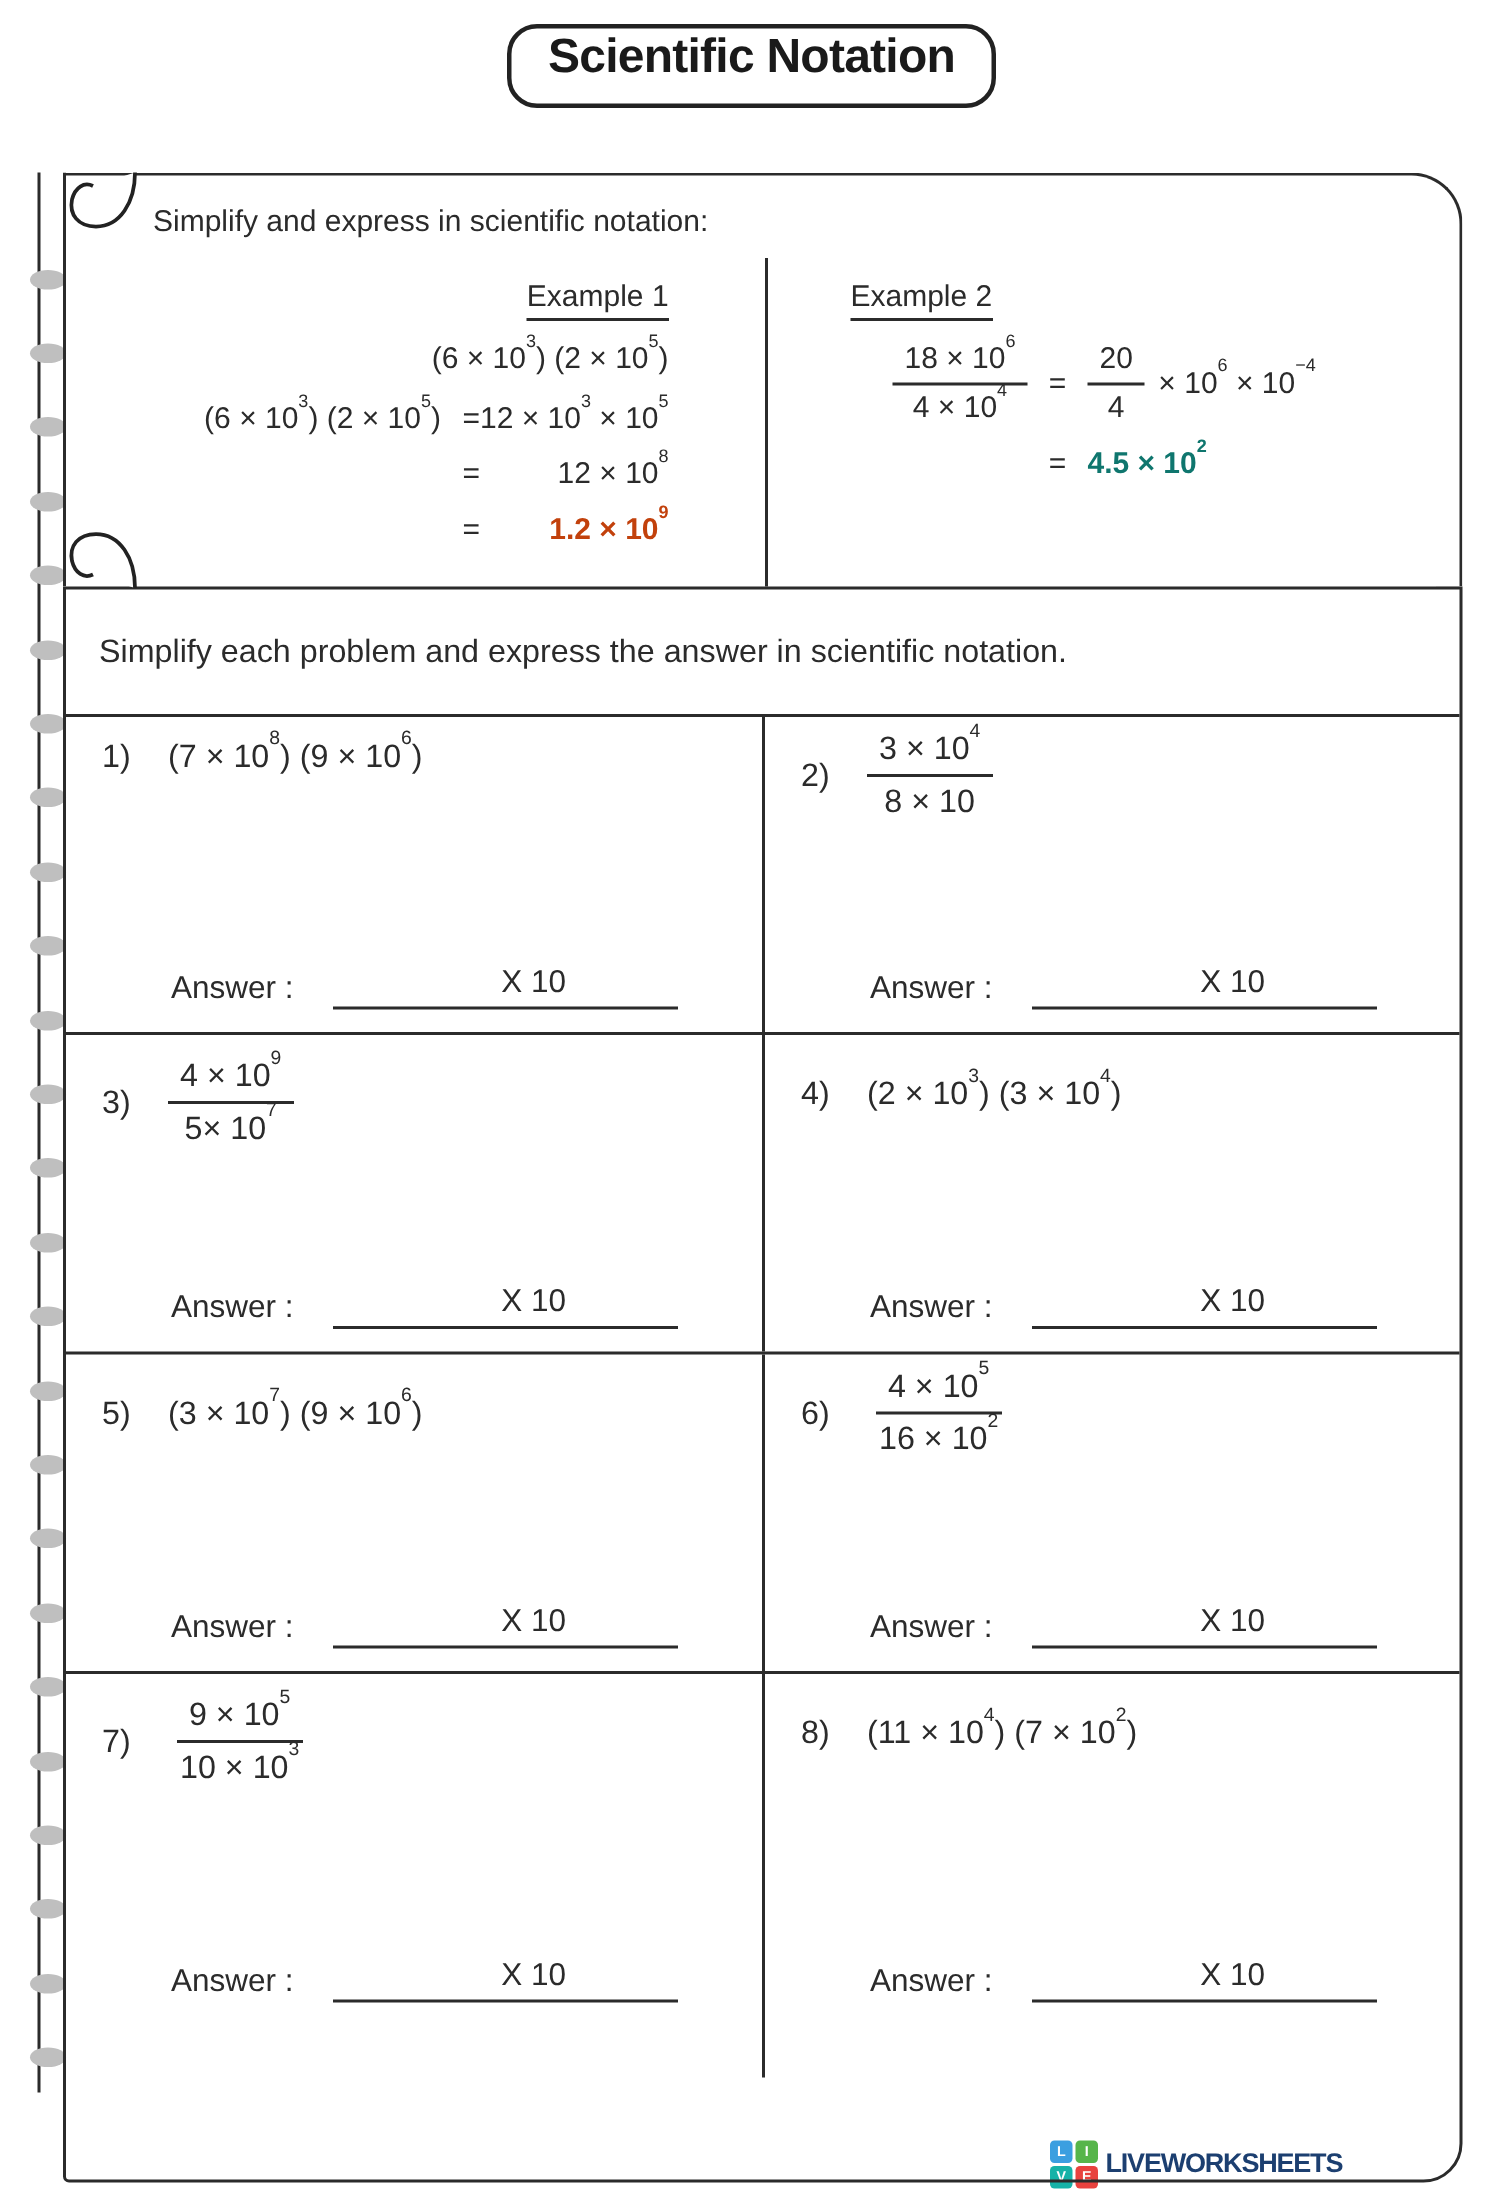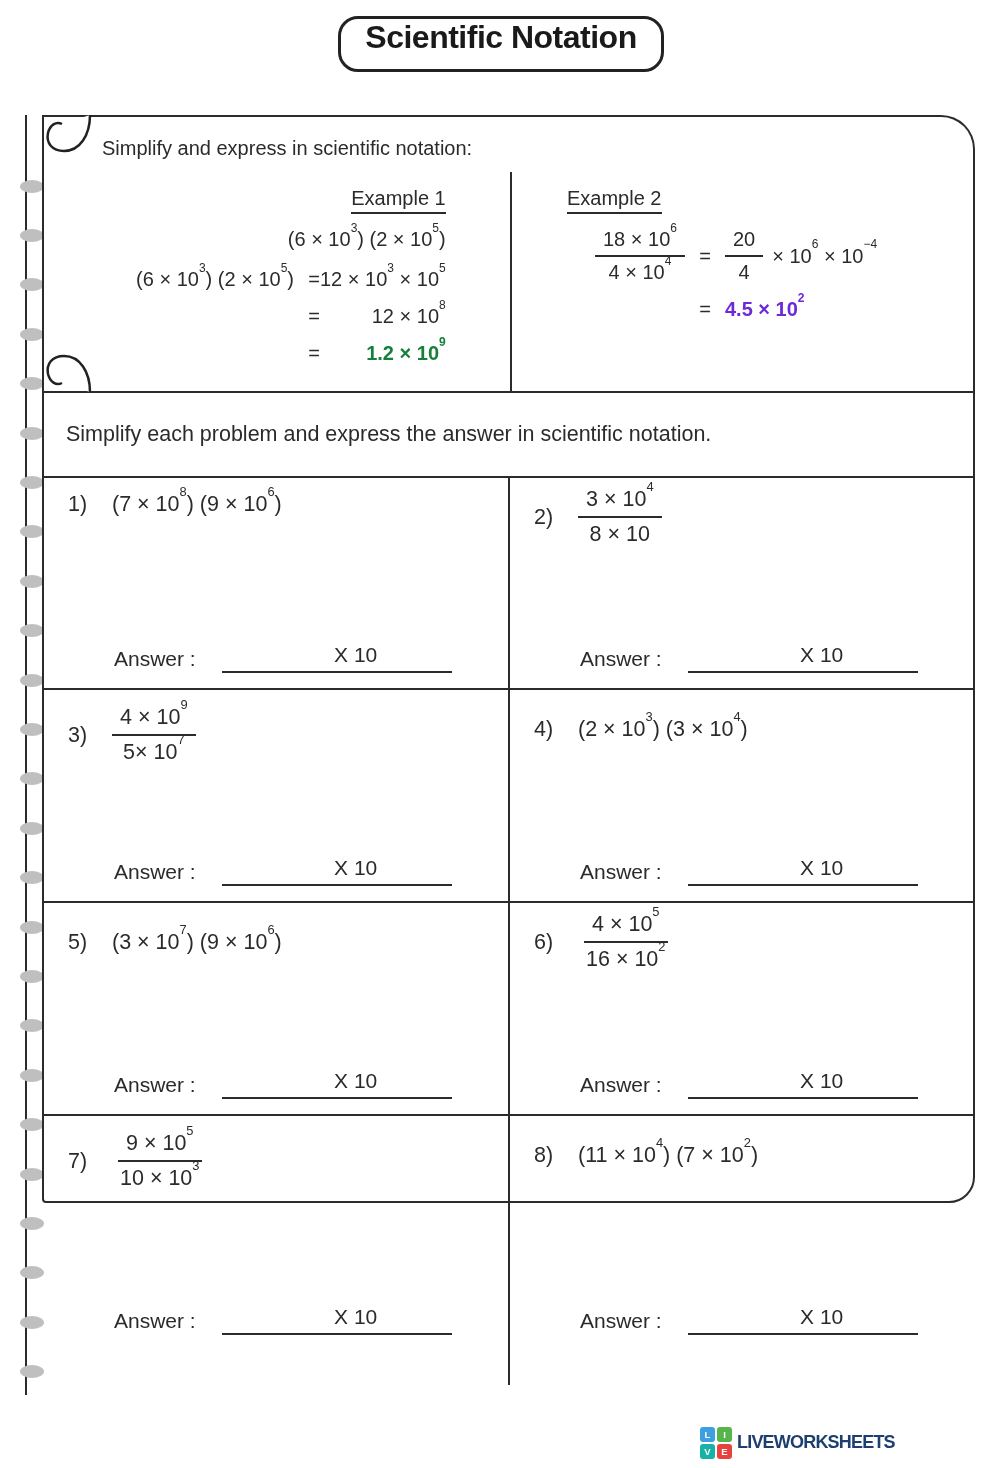--- a/index.html
+++ b/index.html
@@ -25,21 +25,21 @@
   .hole{ position:absolute; left:20px; width:24px; height:13px; border-radius:50%;
     background:#bfbfbf; z-index:2; }
 
   
   .examples-box{
     position:absolute; left:42px; top:115px; width:933px; height:276px;
     border:2.5px solid #2b2b2b; border-bottom:none; border-radius:0 34px 0 0;
     background:transparent; z-index:3;
   }
   .problems-box{
-    position:absolute; left:42px; top:391px; width:933px; height:812px;
+    position:absolute; left:42px; top:391px; width:933px; height:1064px;
     border:2.5px solid #2b2b2b; border-radius:0 0 26px 4px;
     background:transparent; z-index:3;
   }
   .curl{ position:absolute; z-index:4; }
 
   
   .ex-instruction{ position:absolute; left:58px; top:20px; font-size:20px; }
   .ex-divider{ position:absolute; left:466px; top:55px; bottom:0; width:0;
     border-left:2px solid #2b2b2b; }
   .ex-label{ display:inline-block; font-size:20px; border-bottom:2px solid #2b2b2b;
@@ -145,42 +145,42 @@
     <div class="line0">(6 × 10<sup>3</sup>) (2 × 10<sup>5</sup>)</div>
     <div class="ex1-steps">
       <span>(6 × 10<sup>3</sup>) (2 × 10<sup>5</sup>)</span>
       <span>=</span>
       <span>12 × 10<sup>3</sup> × 10<sup>5</sup></span>
       <span></span>
       <span>=</span>
       <span>12 × 10<sup>8</sup></span>
       <span></span>
       <span>=</span>
-      <span class="red" style="color: #15803d;">1.2 × 10<sup>9</sup></span>
+      <span class="red" style="color: #c2410c;">1.2 × 10<sup>9</sup></span>
     </div>
   </div>
 
   <div class="ex2">
     <div class="ex-label">Example 2</div>
     <div class="ex2-grid">
       <span class="frac">
         <span class="fnum">18 × 10<sup>6</sup></span>
         <span class="fden">4 × 10<sup>4</sup></span>
       </span>
       <span class="eqc">=</span>
       <span class="rhs-flex">
         <span class="frac">
           <span class="fnum">20</span>
           <span class="fden">4</span>
         </span>
         <span>× 10<sup>6</sup> × 10<sup>−4</sup></span>
       </span>
       <span></span>
       <span class="eqc">=</span>
-      <span class="red" style="color: #6d28d9;">4.5 × 10<sup>2</sup></span>
+      <span class="red" style="color: #0f766e;">4.5 × 10<sup>2</sup></span>
     </div>
   </div>
 </div>
 
 <div class="problems-box">
   <div class="p-instruction">Simplify each problem and express the answer in scientific notation.</div>
 
   <div class="prow prow-1">
     <div class="pcell">
       <div class="prob">

